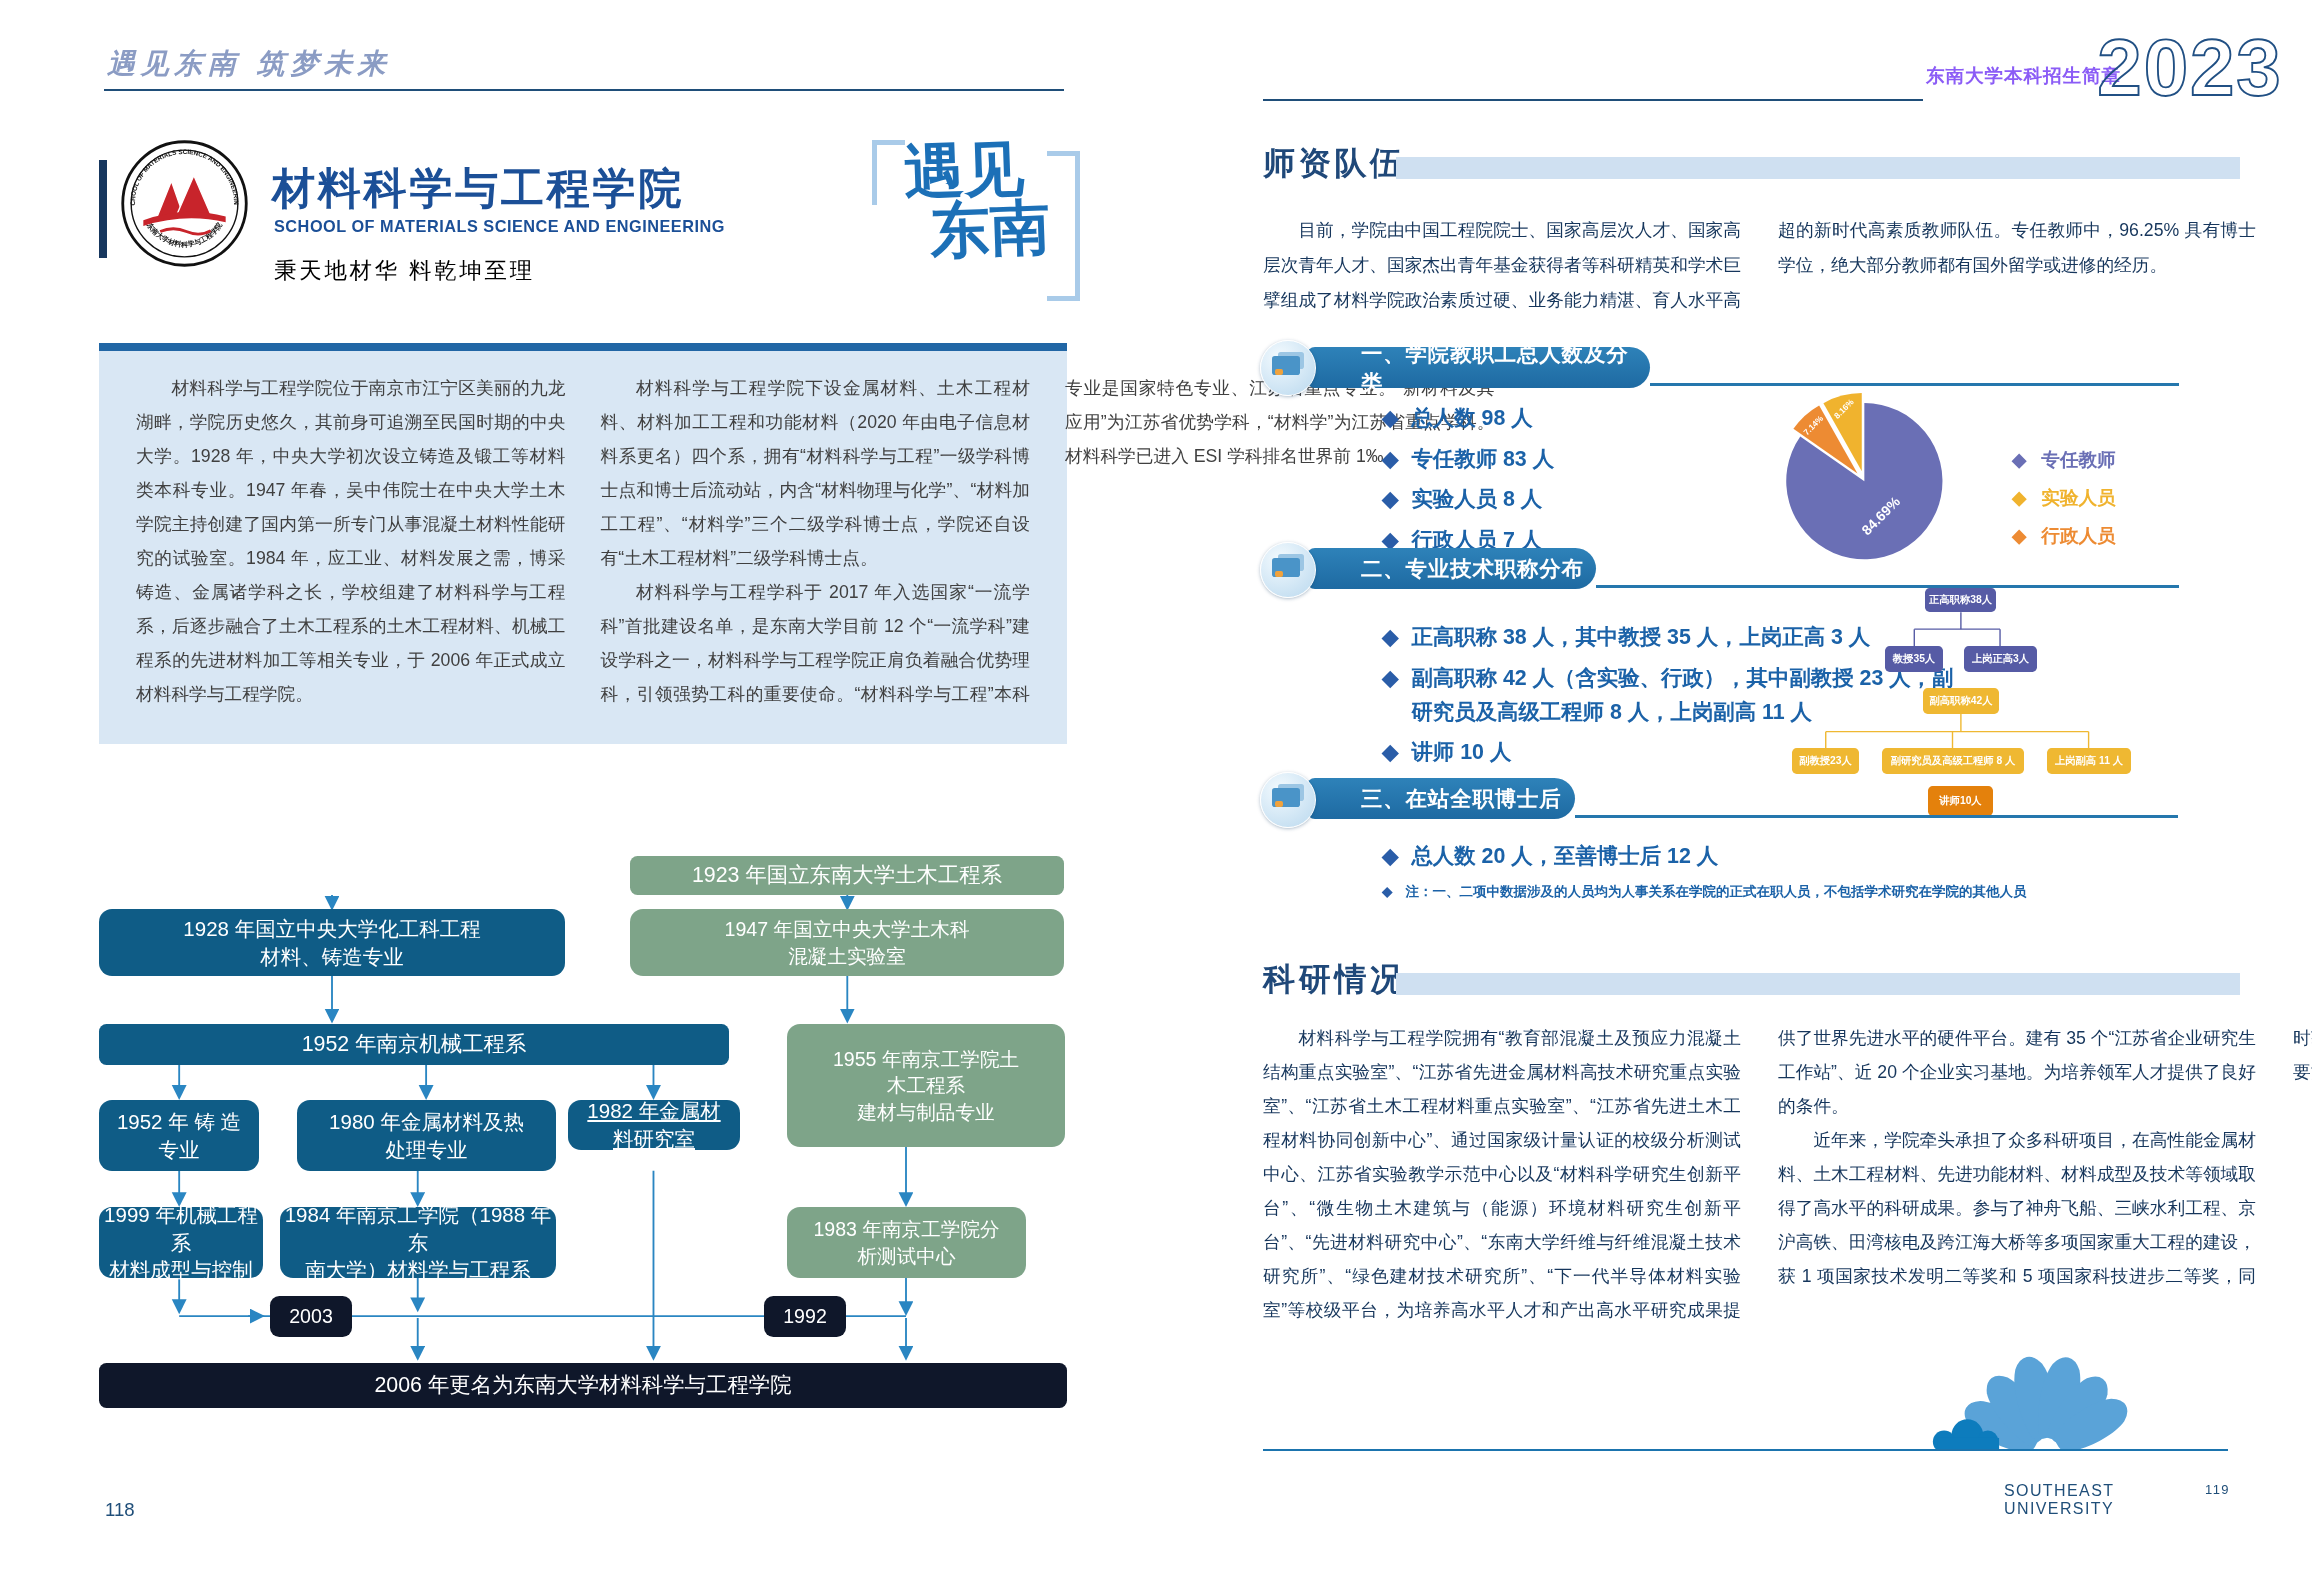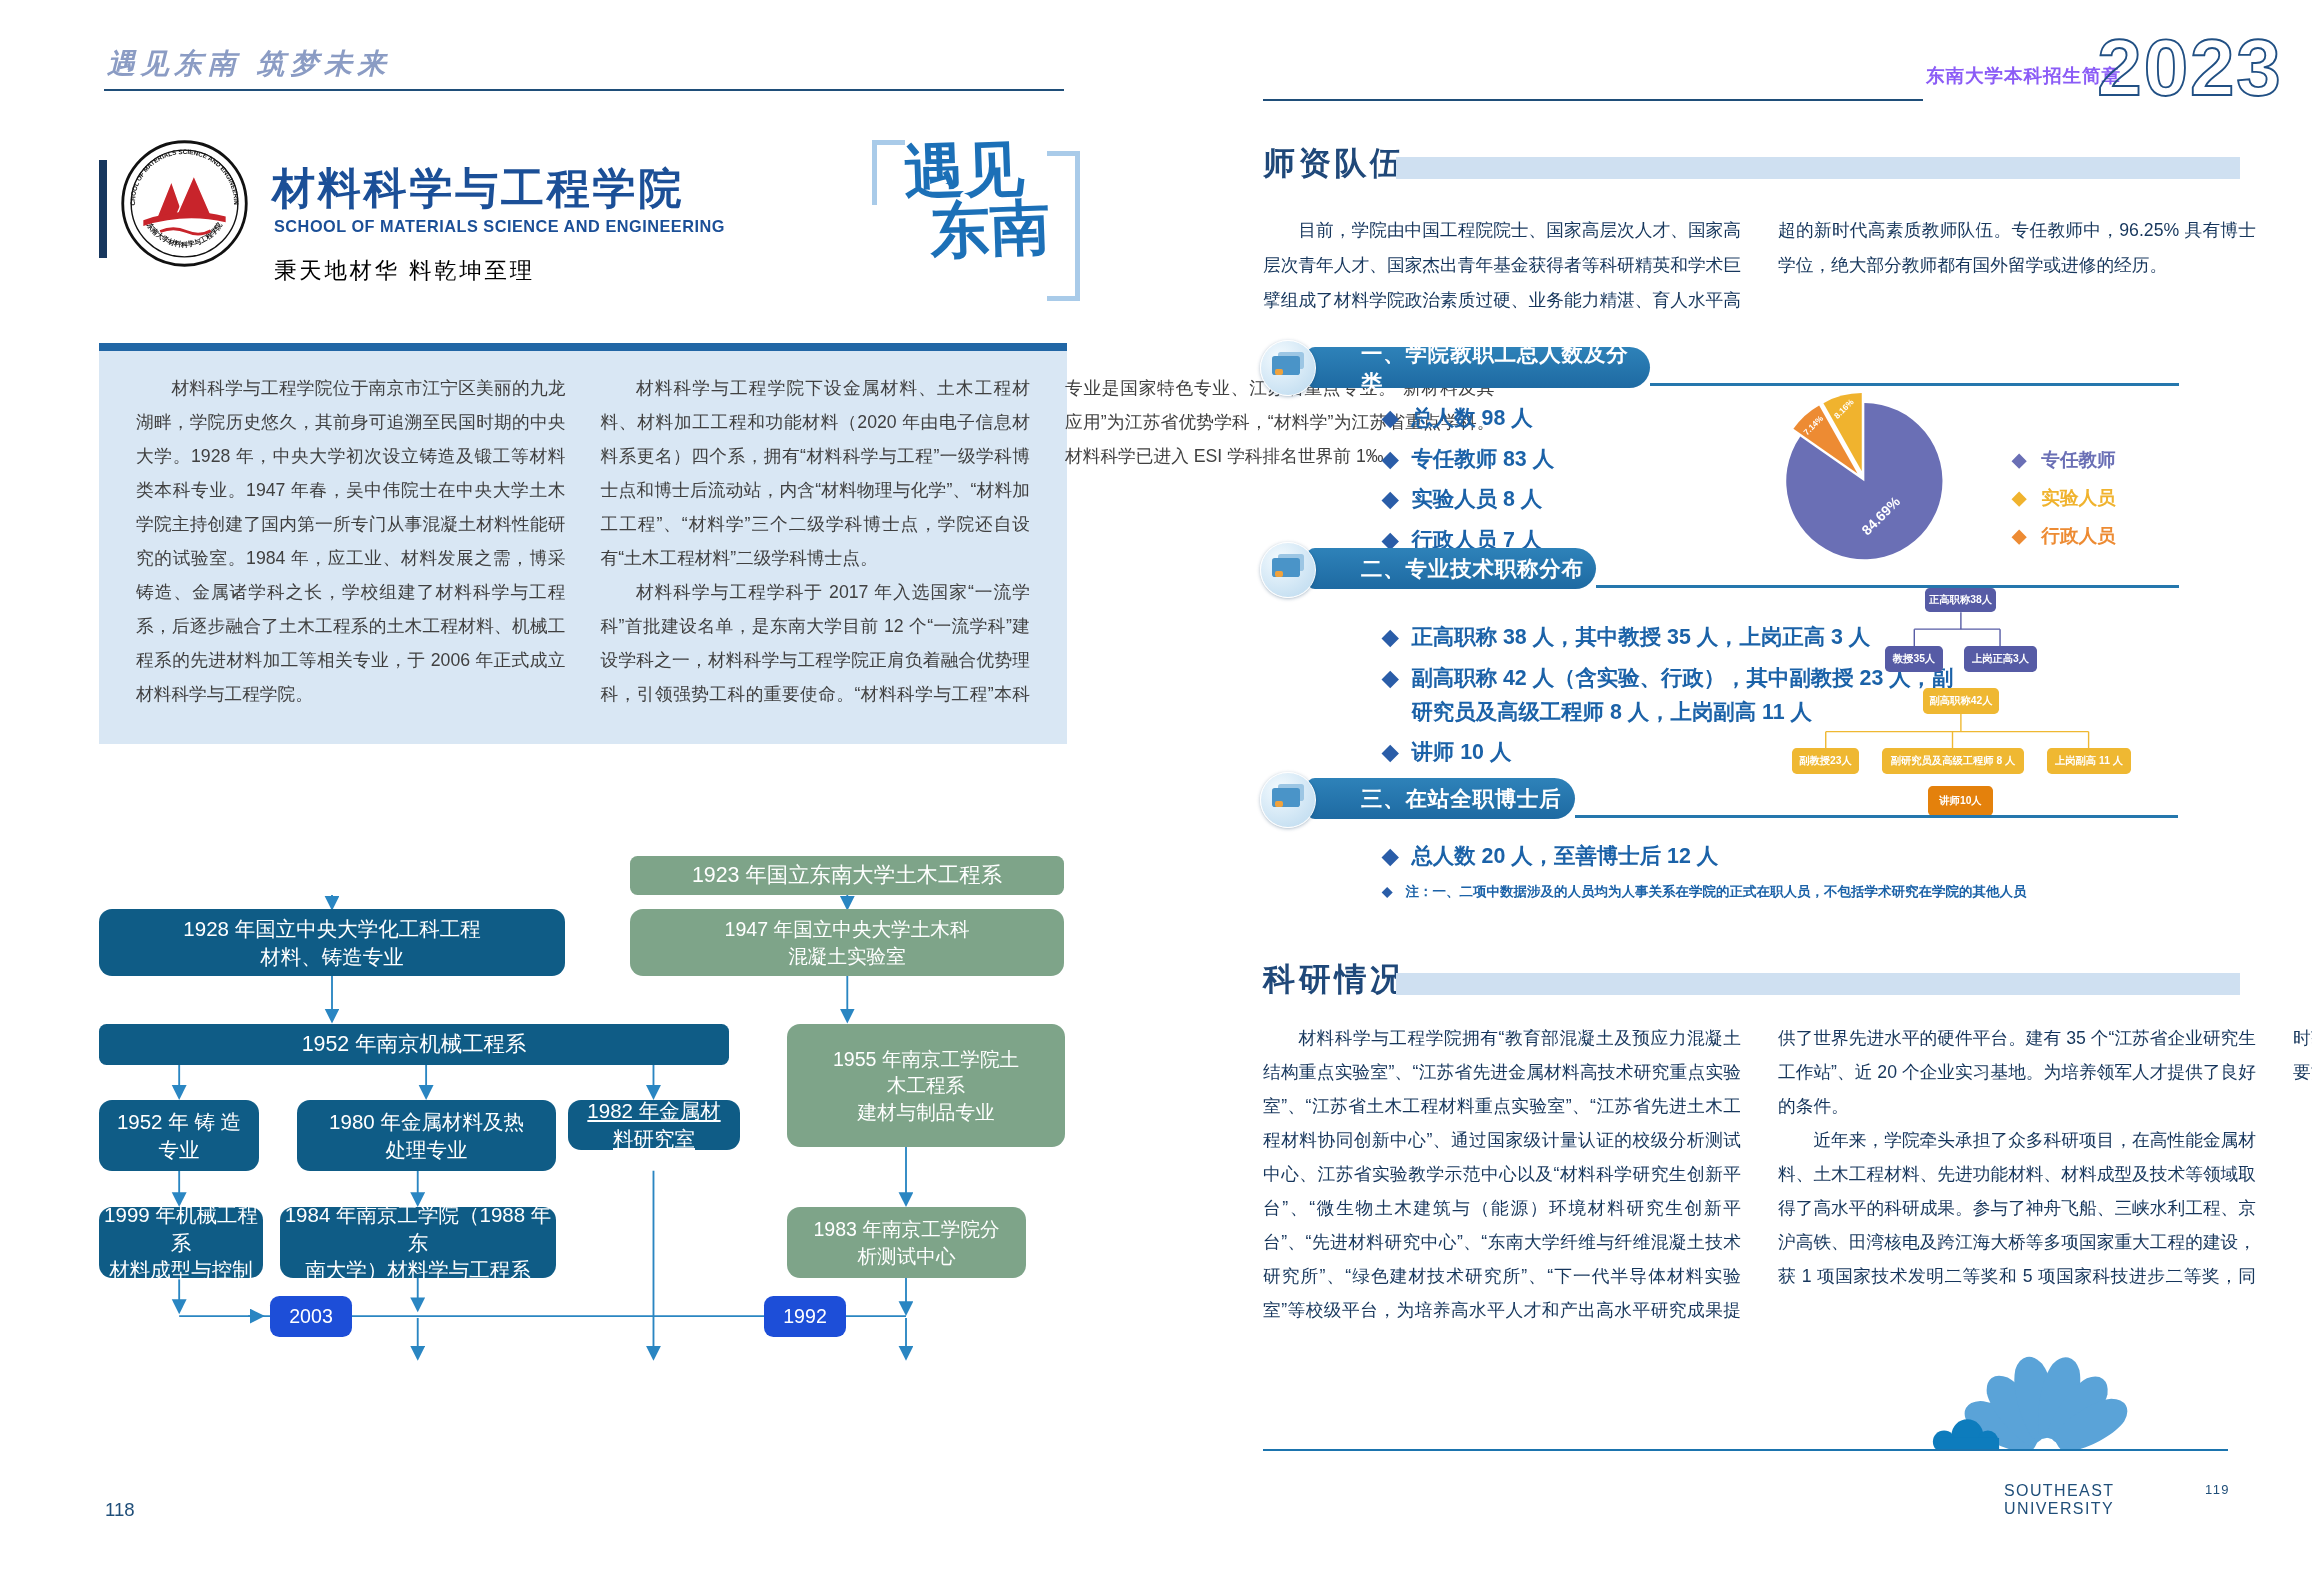--- a/index.html
+++ b/index.html
@@ -32,21 +32,21 @@
   .intro-box .topbar{position:absolute;left:0;top:0;width:100%;height:7.5px;background:#2166a5;}
   .intro-cols{column-count:2;column-gap:35px;column-fill:auto;height:356px;
               font-size:17.7px;line-height:34px;color:#404040;text-align:justify;}
   .intro-cols p{margin:0;text-indent:2em;}
 
   
   .tl-node{display:flex;align-items:center;justify-content:center;text-align:center;
            color:#fff;white-space:pre-line;border-radius:13px;line-height:1.35;}
   .tl-dark{background:#0f5c86;font-size:20.5px;}
   .tl-green{background:#7ea489;font-size:19.6px;}
-  .tl-light{background:#1d4ed8;font-size:19.6px;border-radius:9.3px;text-align:center;}
+  .tl-light{background:#0f172a;font-size:19.6px;border-radius:9.3px;text-align:center;}
   .tl-wide{border-radius:7.5px;font-size:21.4px;}
 
   
   .brand-small{color:#8b5cf6;font-size:18.6px;font-weight:bold;letter-spacing:0.9px;}
   .sec-title{color:#1f4879;font-size:32px;font-weight:800;letter-spacing:3.7px;}
   .sec-bar{background:#cfe0f1;height:22.4px;}
   .para-cols{column-count:2;column-gap:37px;column-fill:auto;
              font-size:17.7px;color:#16365c;text-align:justify;}
   .para-cols p{margin:0;text-indent:2em;}
   .fac-cols{height:106px;line-height:35px;}
@@ -172,20 +172,21 @@
     <div class="tl-node tl-green tl-wide abs" style="left:574px;top:17px;width:434px;height:39px;">1923 年国立东南大学土木工程系</div>
     <div class="tl-node tl-green abs" style="left:574px;top:70px;width:434px;height:67px;">1947 年国立中央大学土木科
 混凝土实验室</div>
     <div class="tl-node tl-green abs" style="left:731px;top:185px;width:278px;height:123px;">1955 年南京工学院土
 木工程系
 建材与制品专业</div>
     <div class="tl-node tl-green abs" style="left:731px;top:368px;width:239px;height:71px;">1983 年南京工学院分
 析测试中心</div>
     <div class="tl-node tl-light abs" style="left:214px;top:457px;width:82px;height:41px;">2003</div>
     <div class="tl-node tl-light abs" style="left:708px;top:457px;width:82px;height:41px;">1992</div>
+    <div class="tl-node tl-light tl-wide abs" style="left:43px;top:524px;width:968px;height:45px;font-size:21.4px;">2006 年更名为东南大学材料科学与工程学院</div>
   </div>
 
   <div class="abs pagenum" style="left:105px;top:1499px;">118</div>
 
   <div class="abs brand-small" style="left:1926px;top:63px;">东南大学本科招生简章</div>
   <svg class="abs" style="left:2081px;top:20.5px;" width="219" height="93" viewBox="0 0 235 100">
     <text x="117" y="80" text-anchor="middle" font-size="86" font-weight="bold" letter-spacing="2" fill="none" stroke="#215084" stroke-width="2">2023</text>
   </svg>
   <div class="abs hline" style="left:1263px;top:99px;width:660px;"></div>
 

